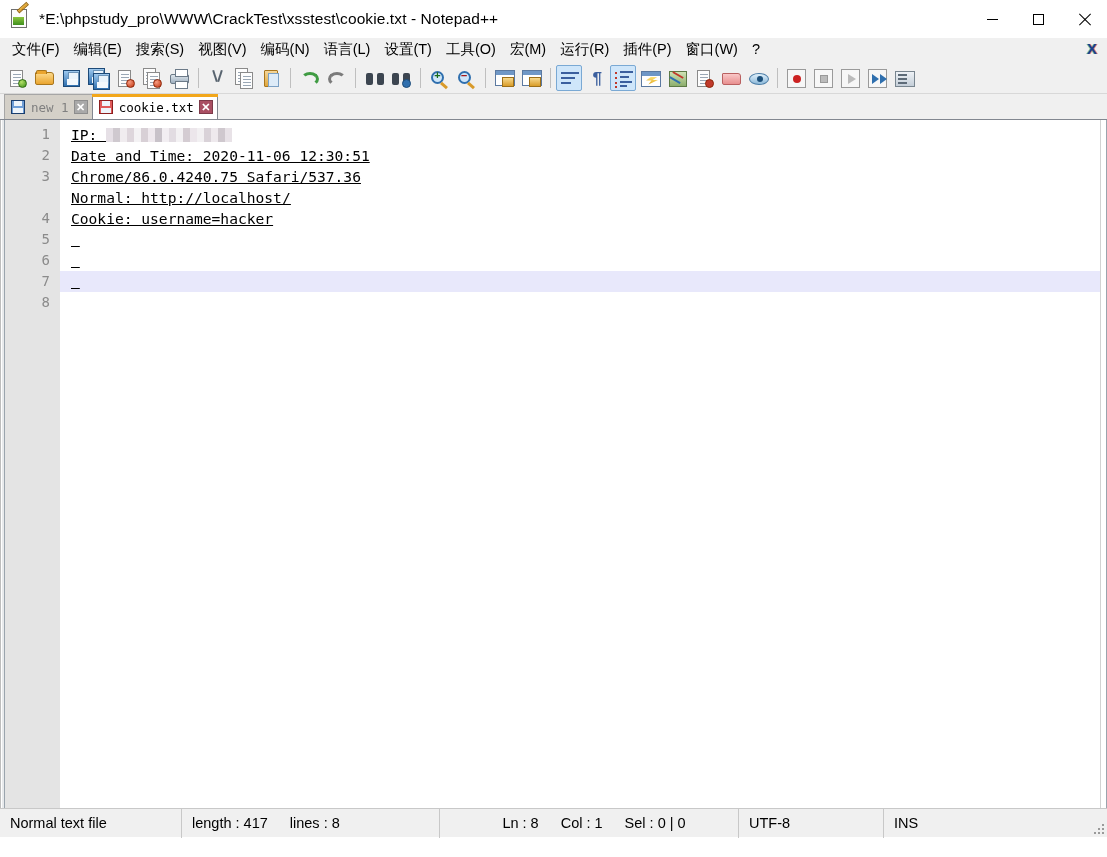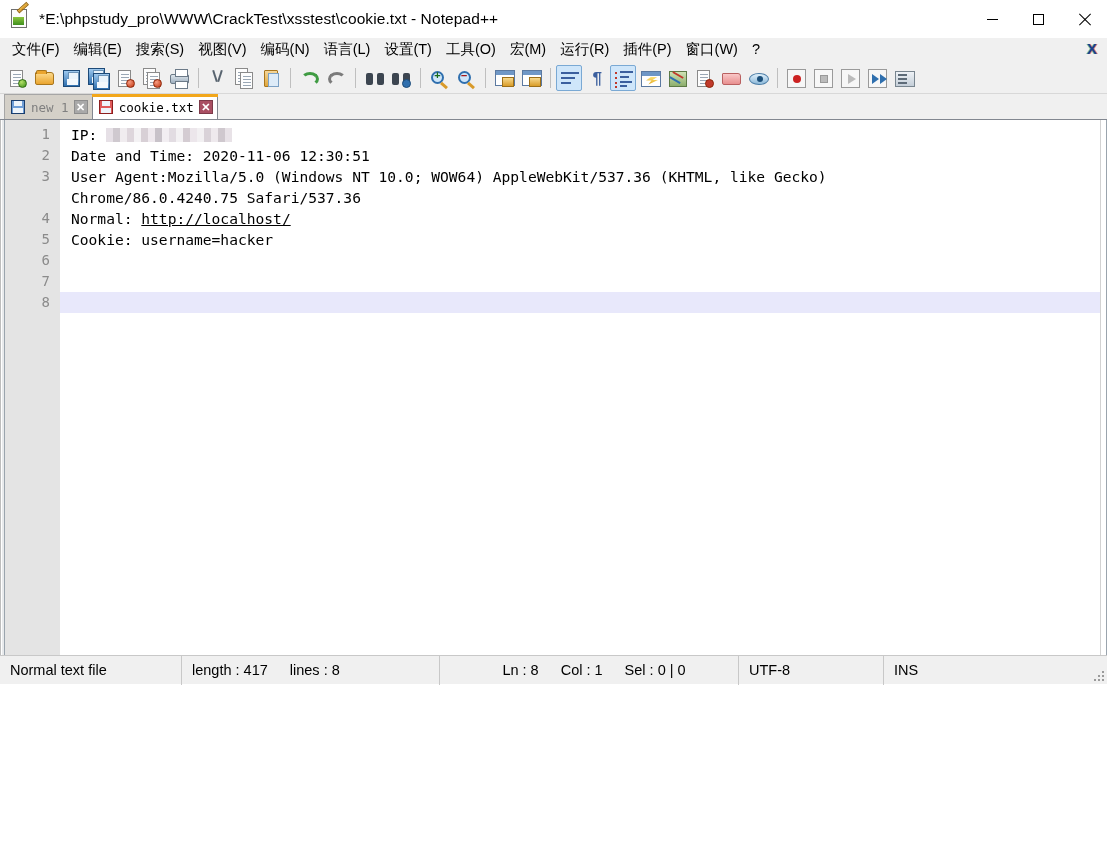--- a/index.html
+++ b/index.html
@@ -6,21 +6,21 @@
   html, body {
     margin: 0; padding: 0;
     width: 1107px; height: 857px;
     overflow: hidden;
     background: #ffffff;
     font-family: "Liberation Sans", sans-serif;
   }
   #app {
     position: relative;
     width: 1107px;
-    height: 684px;
+    height: 837px;
     background: #f0f0f0;
     display: flex;
     flex-direction: column;
   }
 
   
   .titlebar {
     height: 38px;
     background: #ffffff;
     display: flex;
@@ -500,20 +500,21 @@
     color: #000000;
     padding-top: 4px;
     overflow: hidden;
     background: #ffffff;
   }
   .code-line {
     height: 21px;
     line-height: 21px;
     padding-left: 11px;
     white-space: pre;
+    text-decoration: underline;
   }
   .code-line.current {
     background: #e8e8fb;
     padding-left: 0;
   }
   .code-line.current span { padding-left: 11px; }
   .mosaic {
     display: inline-block;
     width: 126px;
     height: 14px;
@@ -787,21 +788,20 @@
       <div class="ln">4</div>
       <div class="ln">5</div>
       <div class="ln">6</div>
       <div class="ln">7</div>
       <div class="ln">8</div>
     </div>
 
     <div class="code">
       <div class="code-line"><span>IP: </span><span class="mosaic"></span></div>
       <div class="code-line">Date and Time: 2020-11-06 12:30:51</div>
-      <div class="code-line">User Agent:Mozilla/5.0 (Windows NT 10.0; WOW64) AppleWebKit/537.36 (KHTML, like Gecko)</div>
       <div class="code-line">Chrome/86.0.4240.75 Safari/537.36</div>
       <div class="code-line"><span>Normal: </span><span class="url-link">http://localhost/</span></div>
       <div class="code-line">Cookie: username=hacker</div>
       <div class="code-line">&nbsp;</div>
       <div class="code-line">&nbsp;</div>
       <div class="code-line current"><span>&nbsp;</span></div>
       <div class="vscroll"></div>
     </div>
   </div>
 

